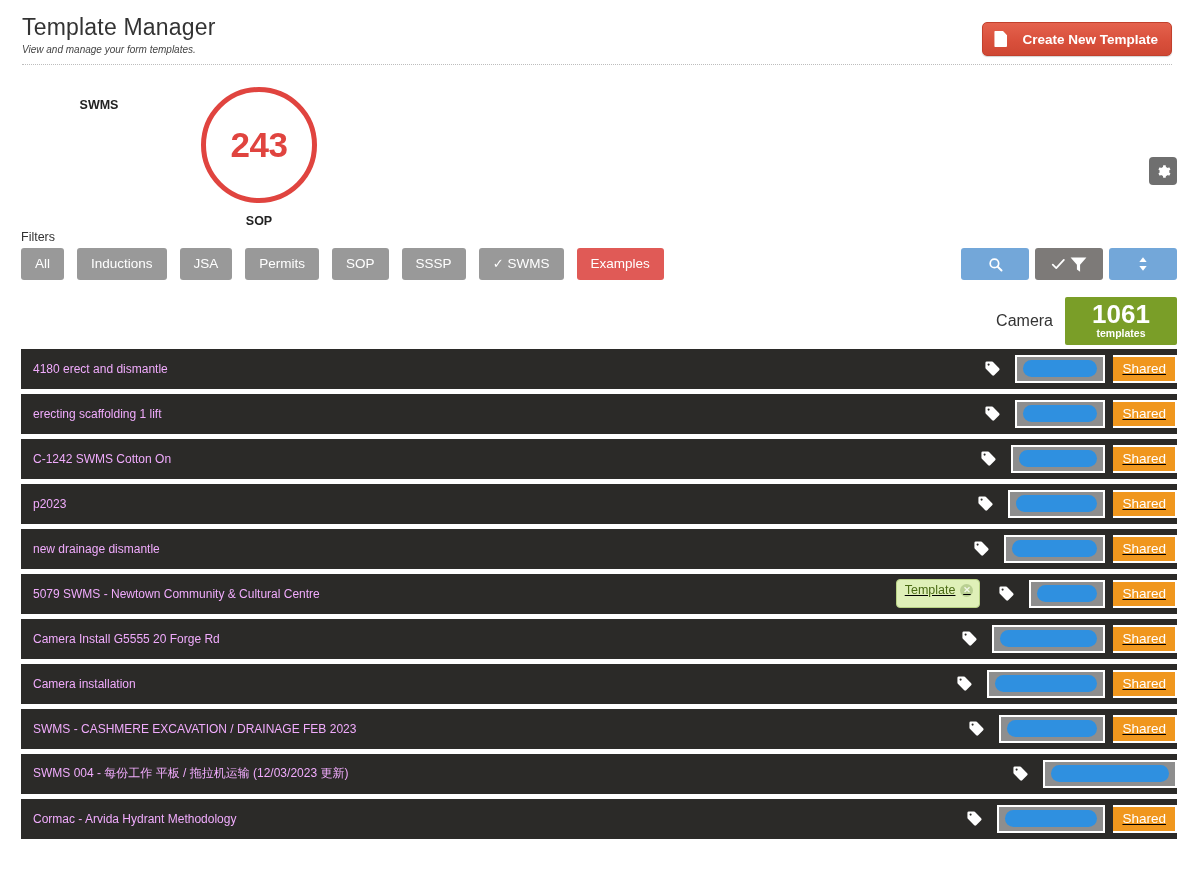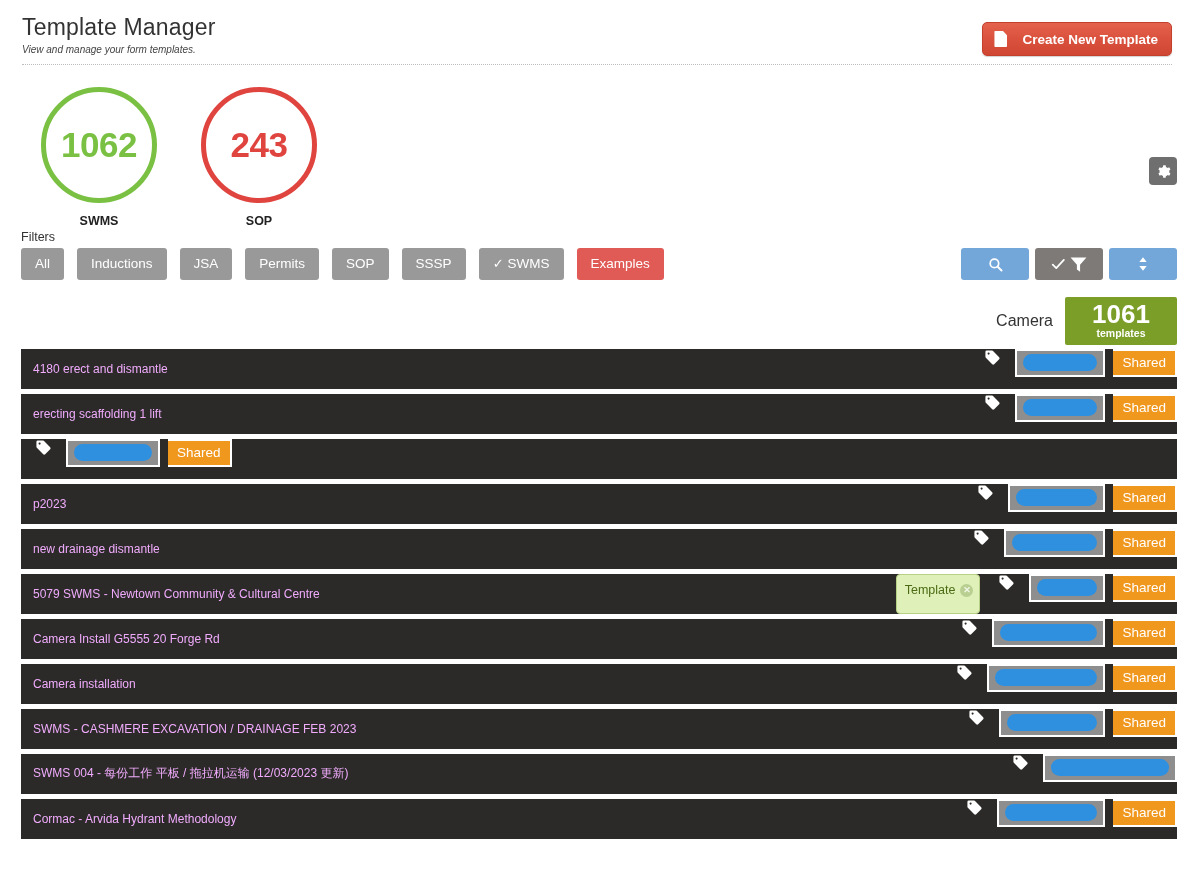--- a/index.html
+++ b/index.html
@@ -104,21 +104,21 @@
     height: 40px; background:#2b2a28;
     margin-bottom: 5px;
     display:flex; align-items:center;
     padding-left: 12px;
     overflow:hidden;
   }
   .row-title {
     color:#f0abfc; font-size:12px; white-space:nowrap;
     flex: 1 1 auto; overflow:hidden;
   }
-  .row-right { display:flex; gap:8px; height:100%; padding-right:0; }
+  .row-right { display:flex; align-items:center; gap:8px; height:100%; padding-right:0;text-decoration:underline; }
   .tpl-badge {
     display:flex; align-items:center; gap:5px;
     background:#dff0b8; color:#4a6b14; border:1px solid #b7d184;
     font-size:12.5px; border-radius:4px; padding: 3px 6px 10px 8px;
     margin-right: 8px;
   }
   .tpl-x {
     width:13px; height:13px; border-radius:50%;
     background:#b9cf92; color:#f2f7e8; font-size:9px; font-weight:700;
     display:flex; align-items:center; justify-content:center; line-height:1;
@@ -148,23 +148,20 @@
     <div class="hr-dotted"></div>
 
     <div class="create-btn">
       <span class="doc-icon"></span>
       <span>Create New Template</span>
     </div>
   </div>
 
   <div class="stats">
     <div class="ring-wrap" style="left:34px; top:22px;">
-      <div class="ring">
-        <span class="ring-num">1062</span>
-      </div>
       <div class="ring-label">SWMS</div>
     </div>
 
     <div class="ring-wrap" style="left:194px; top:22px;">
       <div class="ring red">
         <span class="ring-num">243</span>
       </div>
       <div class="ring-label">SOP</div>
     </div>
 
@@ -245,20 +242,21 @@
               <path fill="#ffffff" d="M21.4 11.6l-9-9A2 2 0 0011 2H4a2 2 0 00-2 2v7a2 2 0 00.6 1.4l9 9a2 2 0 002.8 0l7-7a2 2 0 000-2.8zM6.5 8A1.5 1.5 0 118 6.5 1.5 1.5 0 016.5 8z"></path>
             </svg>
           </span>
           <div class="redact-btn" style="width: 90px;">
             <span class="redact-pill"></span>
           </div>
           <div class="shared-btn">Shared</div>
         </div>
       </div>
       <div class="row">
+        <div class="row-title">C-1242 SWMS Cotton On</div>
         <div class="row-right">
           <span class="tag-icon">
             <svg width="17" height="17" viewBox="0 0 24 24">
               <path fill="#ffffff" d="M21.4 11.6l-9-9A2 2 0 0011 2H4a2 2 0 00-2 2v7a2 2 0 00.6 1.4l9 9a2 2 0 002.8 0l7-7a2 2 0 000-2.8zM6.5 8A1.5 1.5 0 118 6.5 1.5 1.5 0 016.5 8z"></path>
             </svg>
           </span>
           <div class="redact-btn" style="width: 94px;">
             <span class="redact-pill"></span>
           </div>
           <div class="shared-btn">Shared</div>

